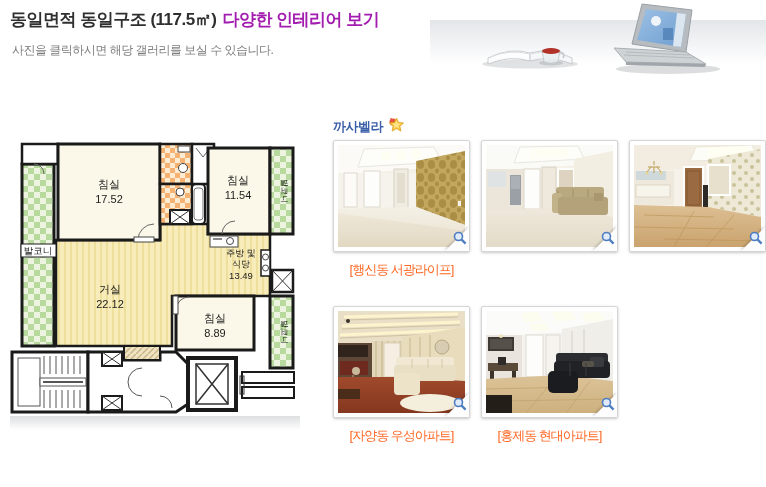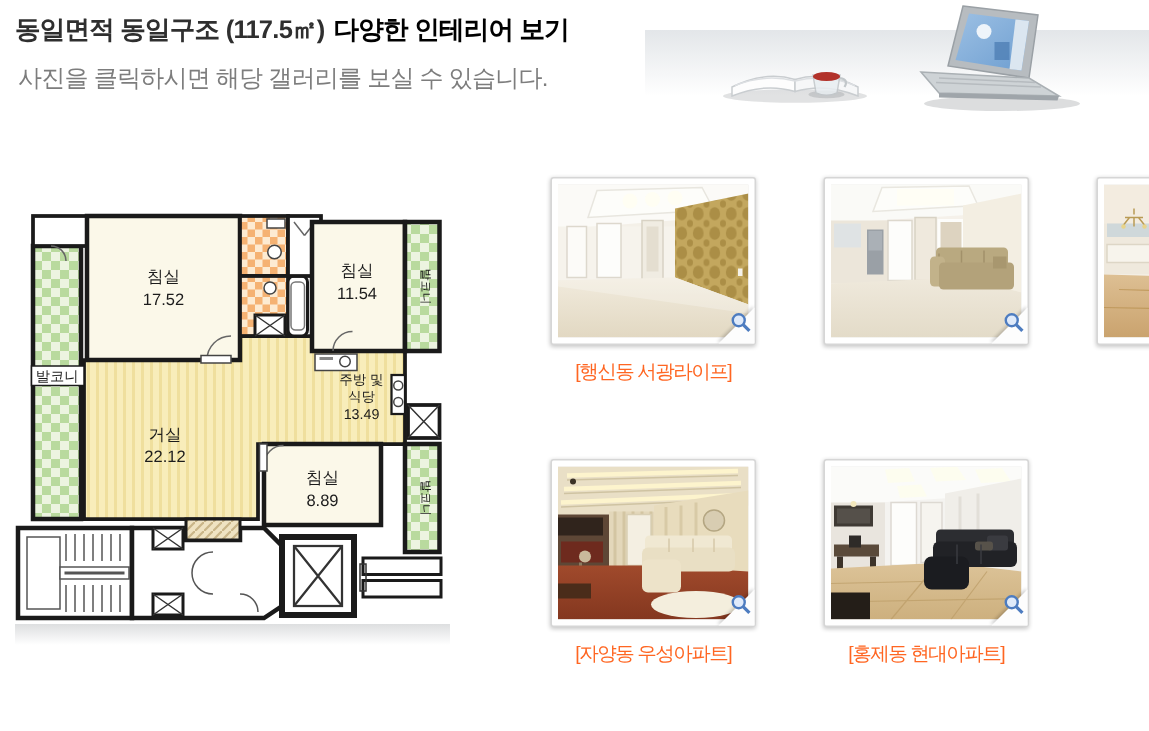--- a/index.html
+++ b/index.html
@@ -3,36 +3,36 @@
 <meta charset="utf-8">
 <style>
   html,body { margin:0; padding:0; background:#fff; }
   .page {
     position:relative; width:766px; height:487px; overflow:hidden;
     background:#ffffff; font-family:"Liberation Sans", sans-serif;
   }
   
   .title { position:absolute; left:10px; top:8px; font-size:17px; font-weight:bold;
            color:#2f2f2f; letter-spacing:-0.5px; white-space:nowrap; }
-  .title .accent { color:#000000; margin-left:6px; }
-  .subtitle { position:absolute; left:12px; top:42px; font-size:16px; color:#7d7d7d;
+  .title .accent { color:#a21caf; margin-left:6px; }
+  .subtitle { position:absolute; left:12px; top:42px; font-size:12px; color:#7d7d7d;
               letter-spacing:-0.5px; }
   .hero { position:absolute; top:0; right:0; width:336px; height:92px; }
   
   .floorplan { position:absolute; left:10px; top:138px; width:290px; height:278px; }
   .plan-reflection { position:absolute; left:10px; top:416px; width:290px; height:14px;
     background:linear-gradient(to bottom, rgba(120,125,130,0.25), rgba(255,255,255,0)); }
   
   .section { position:absolute; left:333px; }
   .section1 { top:118px; }
   .section2 { top:306px; }
   .sec-head { display:flex; align-items:center; gap:5px; height:17px; margin-bottom:5px; }
   .sec-name { font-size:13px; font-weight:bold; color:#3a5fa8; letter-spacing:-0.5px; }
   .row { display:flex; gap:11px; }
-  .card { width:137px;margin-left:34px; }
+  .card { width:137px; }
   .thumb { position:relative; width:127px; height:102px; background:#fff;
            border:1px solid #d6d6d6; border-radius:2px; padding:4px;
            box-shadow:0 1px 3px rgba(0,0,0,0.22); cursor:pointer; }
   .scene { position:relative; width:127px; height:102px; overflow:hidden; background:#eee; }
   .scene svg { display:block; }
   .fold { position:absolute; right:0; bottom:0; width:0; height:0;
           border-left:24px solid transparent; border-bottom:24px solid #fdfdfd;
           filter:drop-shadow(-1px -1px 1px rgba(0,0,0,0.18)); }
   .mag { position:absolute; right:2px; bottom:2px; }
   .caption { margin-top:9px; width:137px; text-align:center; font-size:13px;
@@ -204,20 +204,31 @@
         <text x="205" y="199" font-size="11">8.89</text>
 
         <text x="271.5" y="53" font-size="8" transform="rotate(90 271.5 53)">발코니</text>
         <text x="271.5" y="194" font-size="8" transform="rotate(90 271.5 194)">발코니</text>
       </g>
     </svg>
   </div>
   <div class="plan-reflection"></div>
 
   <div class="section section1">
+    <div class="sec-head">
+      <span class="sec-name">까사벨라</span>
+      <span>
+        <svg width="17" height="16" viewBox="0 0 17 16">
+          <circle cx="5" cy="5" r="3.5" fill="#e2402a" opacity="0.9"></circle>
+          <path d="M3,3 Q1,1 4,1 Q2,4 3,3" fill="#e2402a"></path>
+          <polygon points="8.5,1 10.6,5.4 15.5,6 11.9,9.3 12.9,14.1 8.5,11.6 4.1,14.1 5.1,9.3 1.5,6 6.4,5.4" fill="#f7c83d" stroke="#dca020" stroke-width="0.8"></polygon>
+          <polygon points="8.5,3.4 9.8,6.2 12.8,6.6 10.6,8.6 11.2,11.5 8.5,10 5.8,11.5 6.4,8.6 4.2,6.6 7.2,6.2" fill="#fde38a"></polygon>
+        </svg>
+      </span>
+    </div>
     <div class="row">
       <div class="card">
         <div class="thumb">
           <div class="scene">
             <svg width="127" height="102" viewBox="0 0 127 102">
               <defs>
                 <pattern id="dmk" width="11" height="13" patternUnits="userSpaceOnUse">
                   <rect width="11" height="13" fill="#c3a75e"></rect>
                   <ellipse cx="5.5" cy="6.5" rx="3.6" ry="4.4" fill="#ab8e46"></ellipse>
                   <ellipse cx="0" cy="0" rx="2" ry="2.4" fill="#ab8e46"></ellipse>

